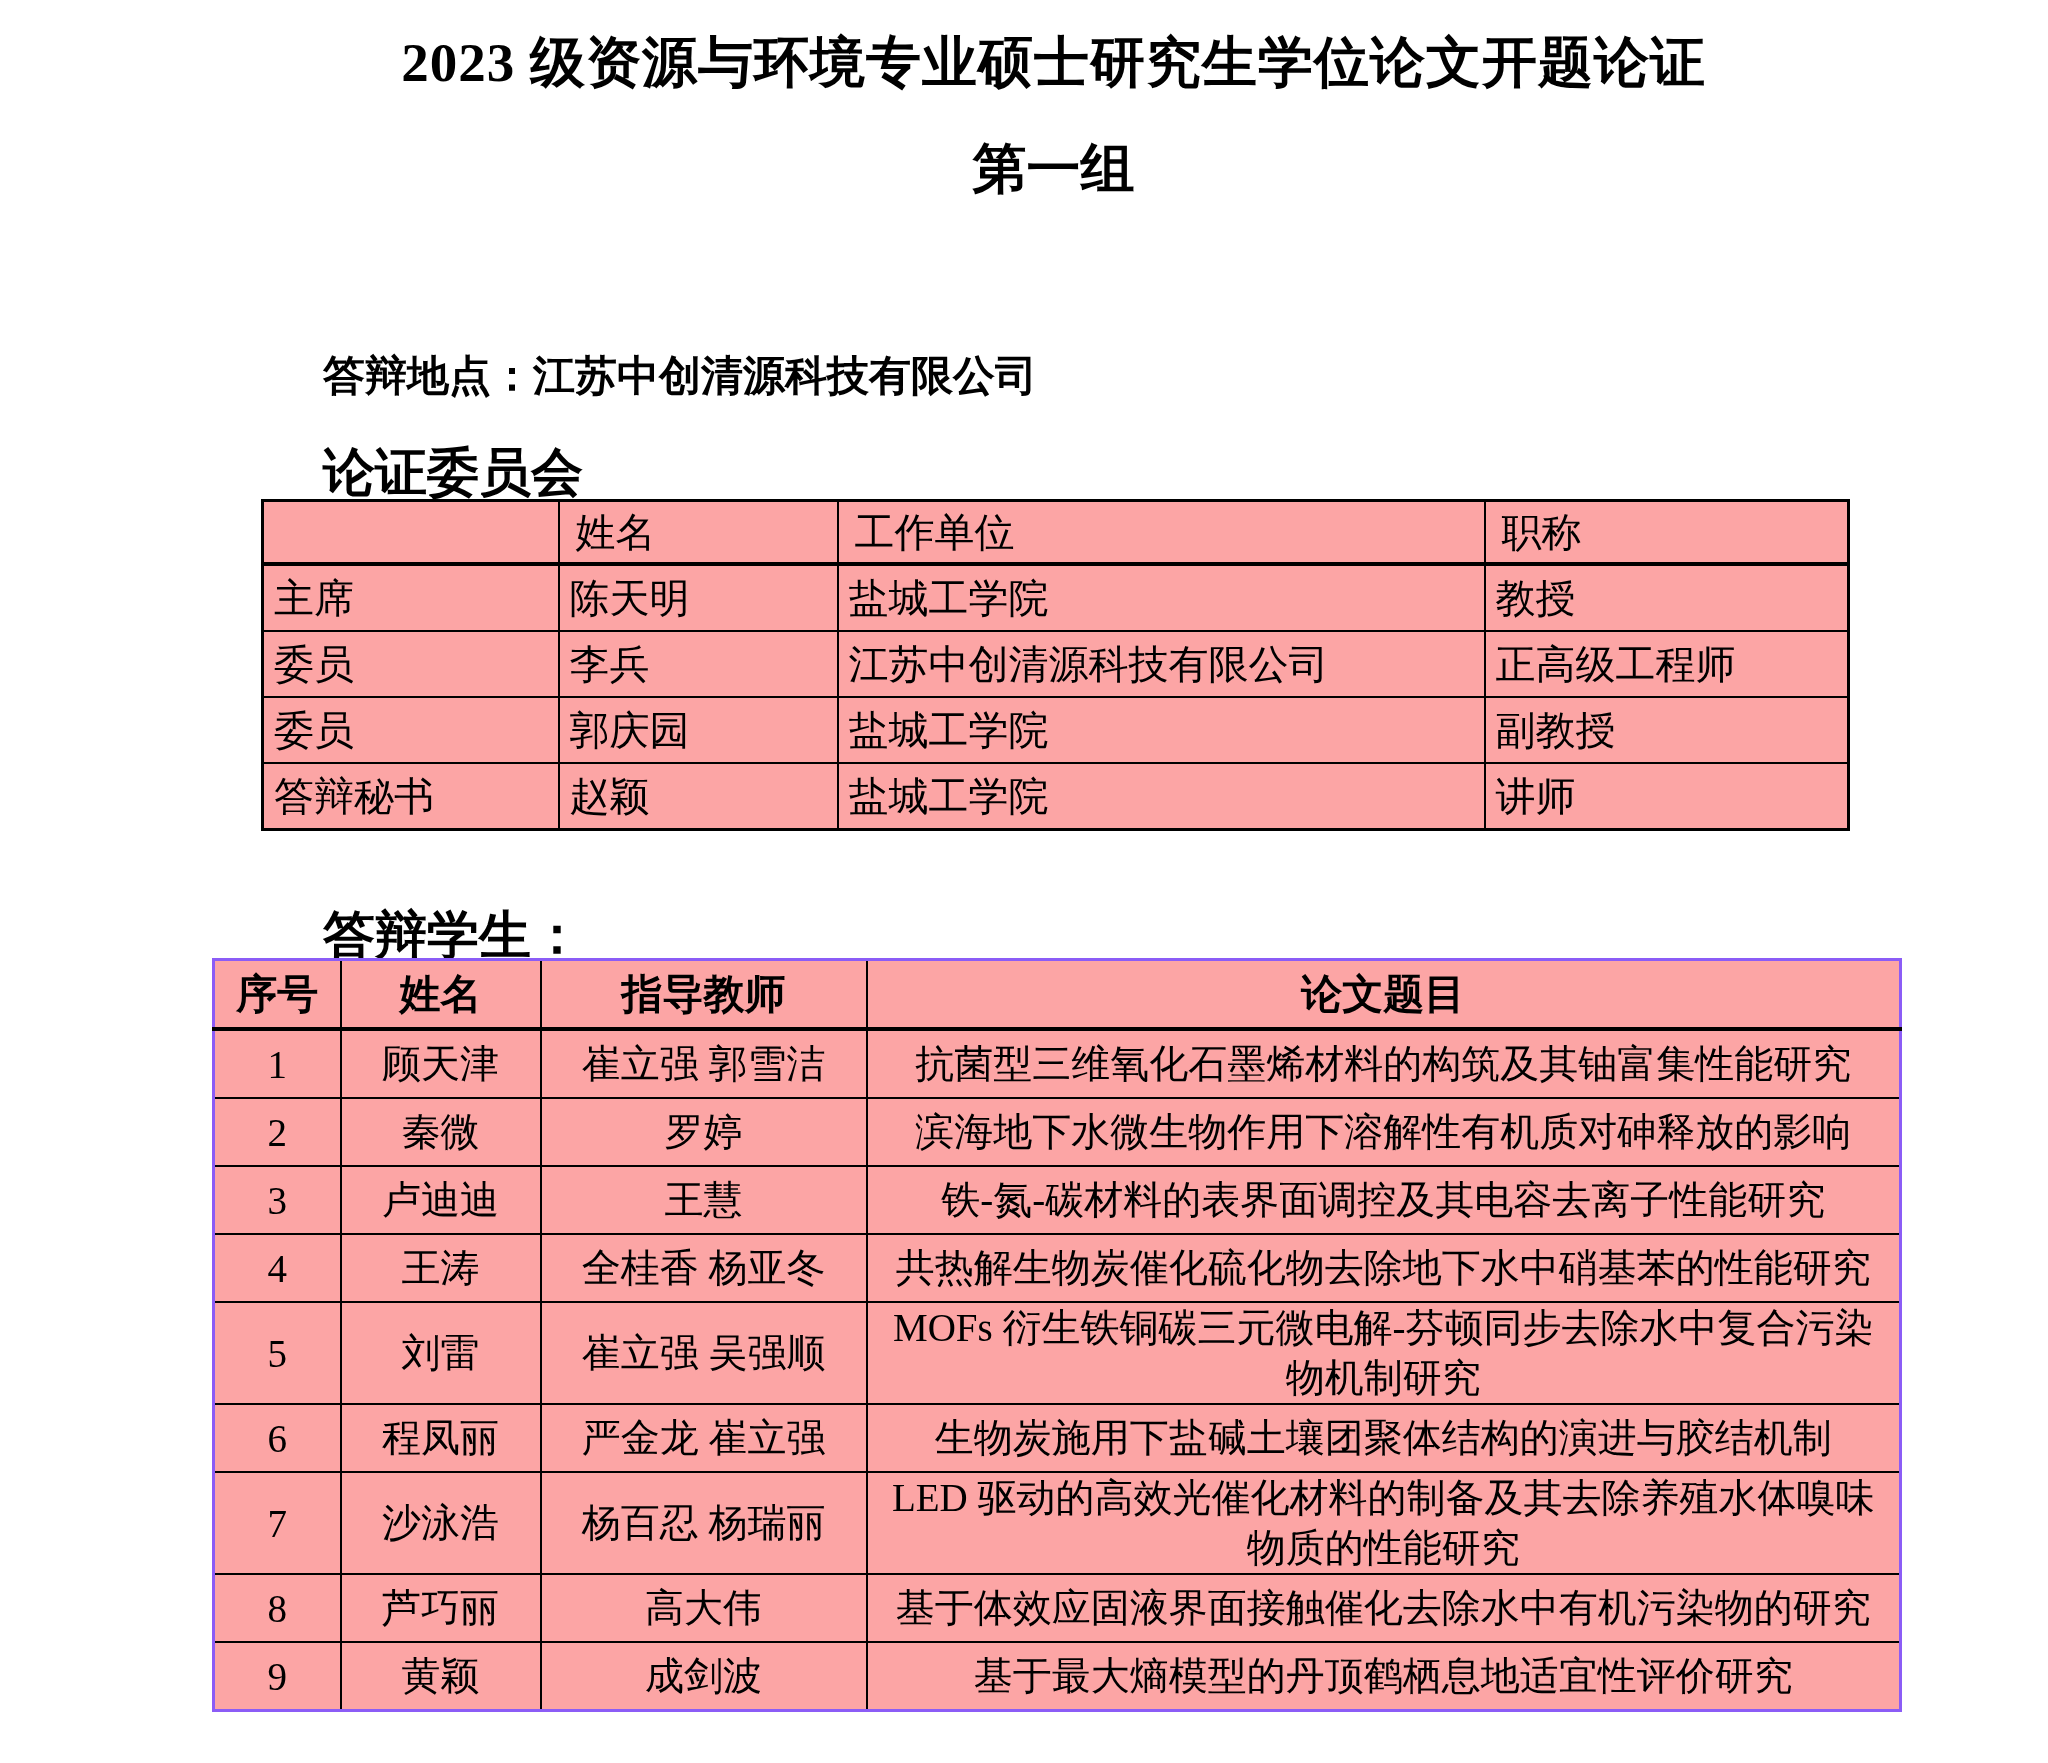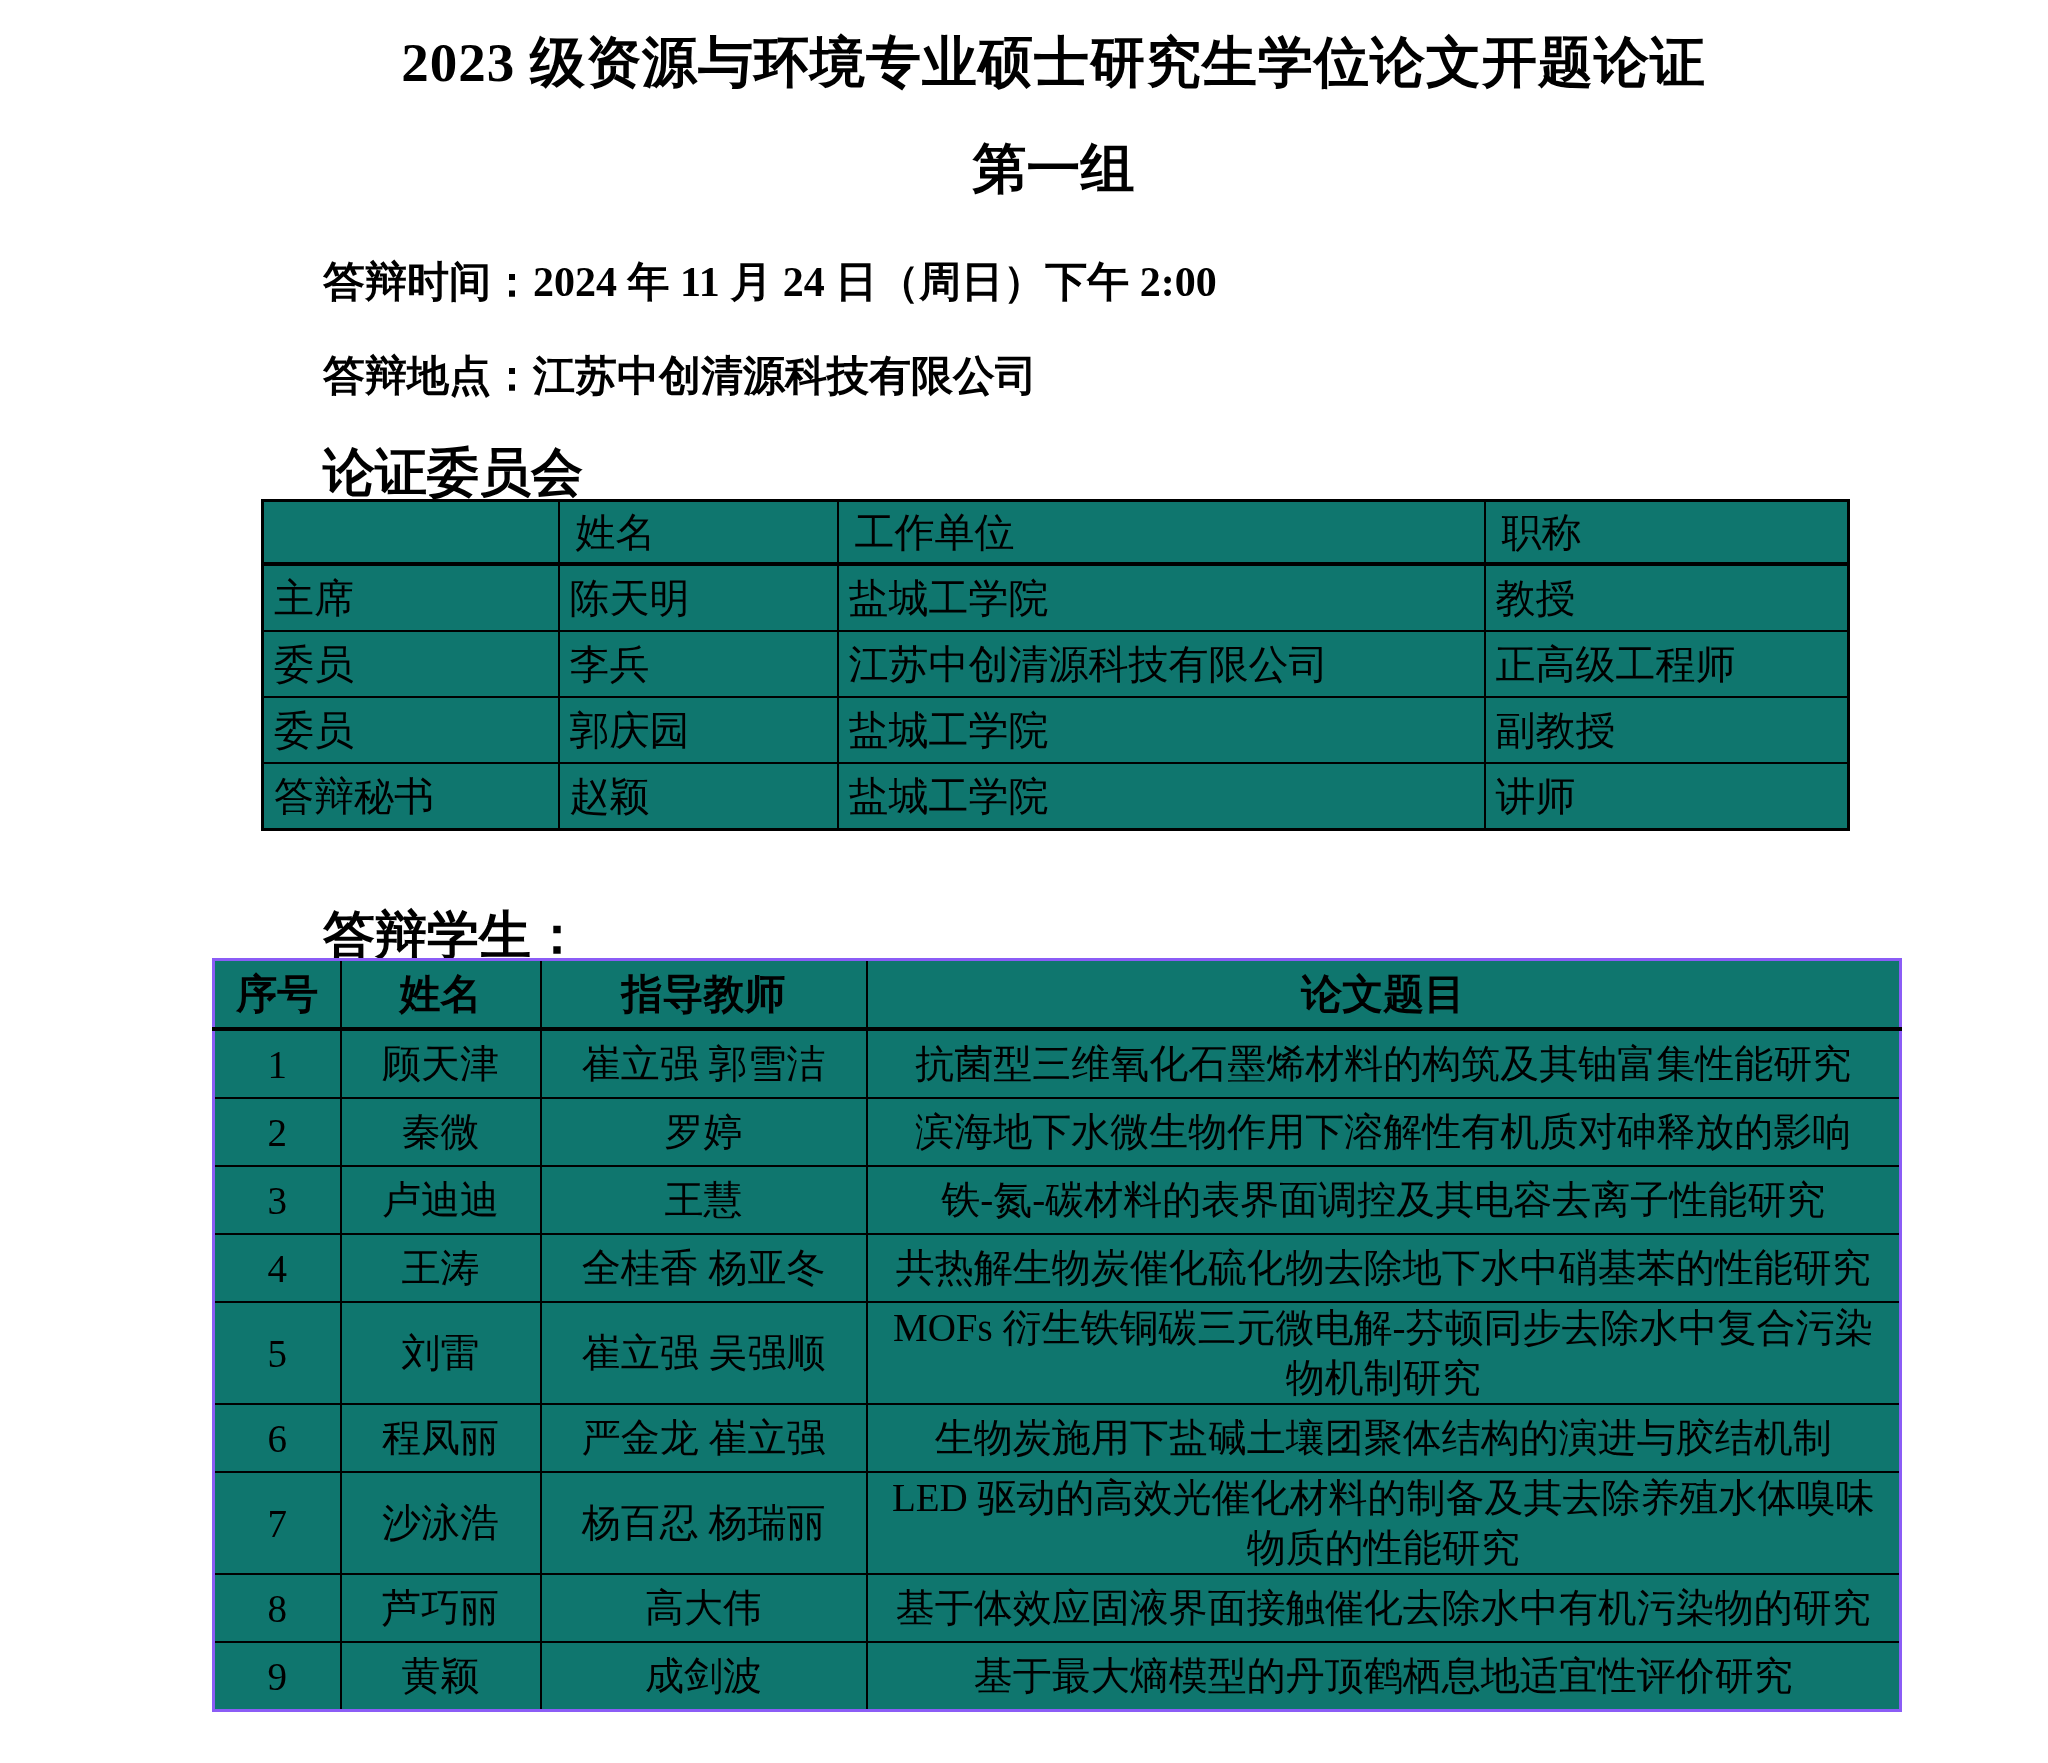--- a/index.html
+++ b/index.html
@@ -53,21 +53,21 @@
     font-weight: bold;
     white-space: nowrap;
   }
   .committee-label { top: 438px; }
   .students-label  { top: 901px; }
 
   table {
     position: absolute;
     border-collapse: collapse;
     table-layout: fixed;
-    background: #0f766e;
+    background: #fca5a5;
   }
   td {
     border: 2px solid #000000;
     vertical-align: middle;
     overflow: hidden;
   }
 
   
   .committee-table {
     left: 249px;
@@ -109,23 +109,20 @@
   .students-table .thesis-cell { line-height: 1.28; }
 </style>
 </head>
 <body>
 
 <div class="page">
 
   <div class="doc-title">2023 级资源与环境专业硕士研究生学位论文开题论证</div>
   <div class="group-title">第一组</div>
 
-  <div class="info-line info-time">
-    <span>答辩时间：</span><span>2024 年 11 月 24 日（周日）下午 2:00</span>
-  </div>
 
   <div class="info-line info-place">
     <span>答辩地点：</span><span>江苏中创清源科技有限公司</span>
   </div>
 
   <div class="section-label committee-label">论证委员会</div>
 
   <table class="committee-table">
     <colgroup>
       <col style="width:296px">

